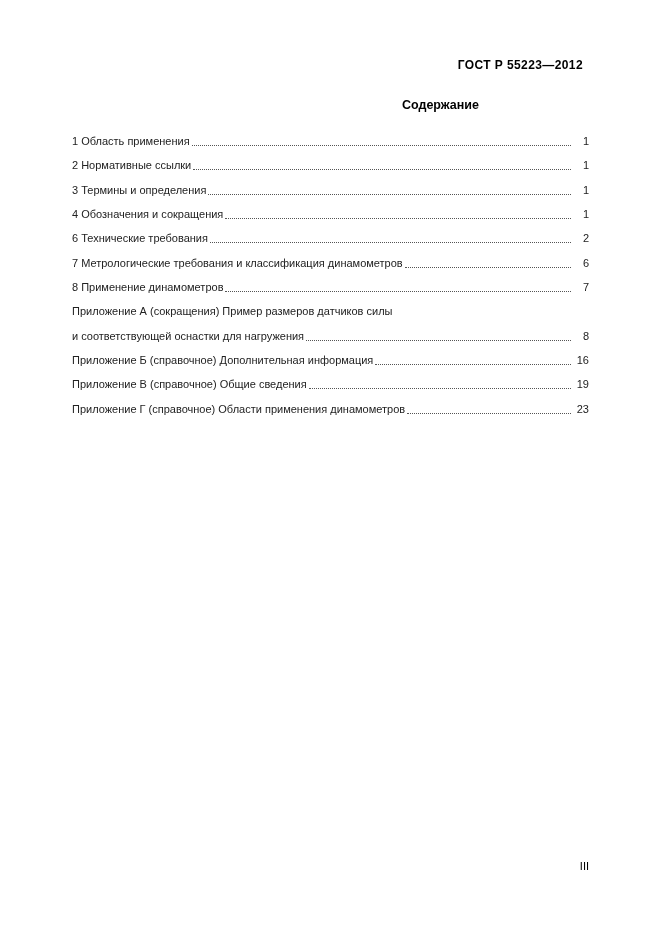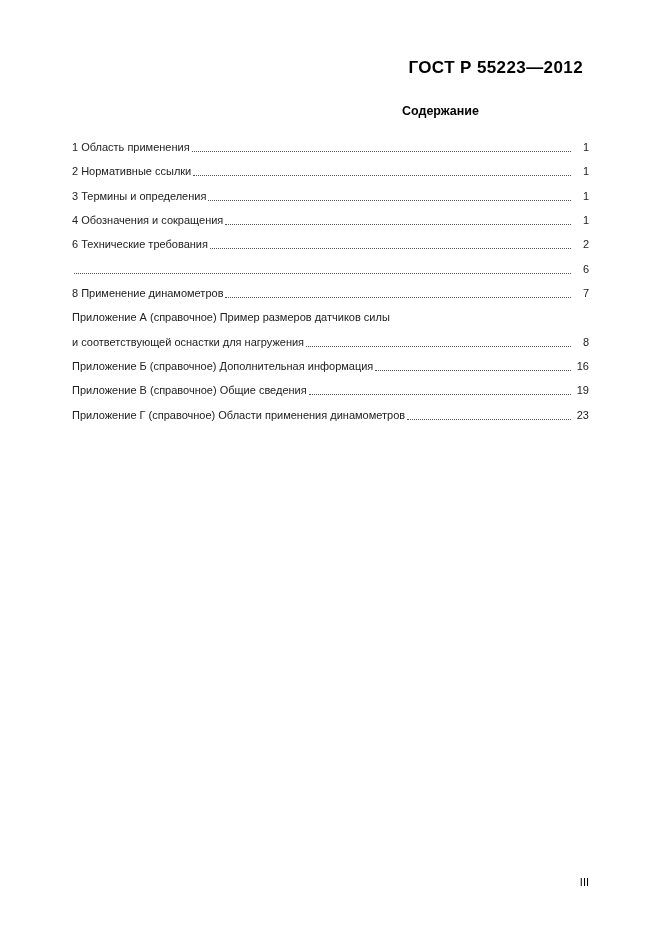--- a/index.html
+++ b/index.html
@@ -18,21 +18,21 @@
   .page {
     position: absolute;
     top: 0; left: 0;
     width: 661px;
     height: 936px;
     box-sizing: border-box;
     padding: 58px 72px 40px 72px;
   }
   .doc-header {
     text-align: right;
-    font-size: 17px;
+    font-size: 12px;
     font-weight: bold;
     letter-spacing: 0.4px;
     color: #000;
     margin: 0 6px 26px 0;
   }
   .toc-title {
     text-align: right;
     font-size: 12.5px;
     font-weight: bold;
     color: #000;
@@ -70,21 +70,21 @@
     text-align: right;
     min-width: 14px;
     padding-left: 2px;
   }
   .toc-entry.noleader .leader {
     border-bottom: none;
   }
   .page-footer {
     position: absolute;
     right: 72px;
-    bottom: 48px;
+    bottom: 64px;
     font-size: 11px;
     color: #000;
   }
 </style>
 </head>
 <body>
 
 <div class="page">
 
   <div class="doc-header">ГОСТ Р 55223—2012</div>
@@ -118,32 +118,33 @@
     </li>
 
     <li class="toc-entry">
       <span class="label">6 Технические требования</span>
       <span class="leader"></span>
       <span class="page-num">2</span>
     </li>
 
 
     <li class="toc-entry">
+      <span class="label">7 Метрологические требования и классификация динамометров</span>
       <span class="leader"></span>
       <span class="page-num">6</span>
     </li>
 
     <li class="toc-entry">
       <span class="label">8 Применение динамометров</span>
       <span class="leader"></span>
       <span class="page-num">7</span>
     </li>
 
     <li class="toc-entry noleader">
-      <span class="label">Приложение А (справочное) Пример размеров датчиков силы</span>
+      <span class="label">Приложение А (сокращения) Пример размеров датчиков силы</span>
       <span class="leader"></span>
       <span class="page-num"></span>
     </li>
 
     <li class="toc-entry">
       <span class="label">и соответствующей оснастки для нагружения</span>
       <span class="leader"></span>
       <span class="page-num">8</span>
     </li>
 

